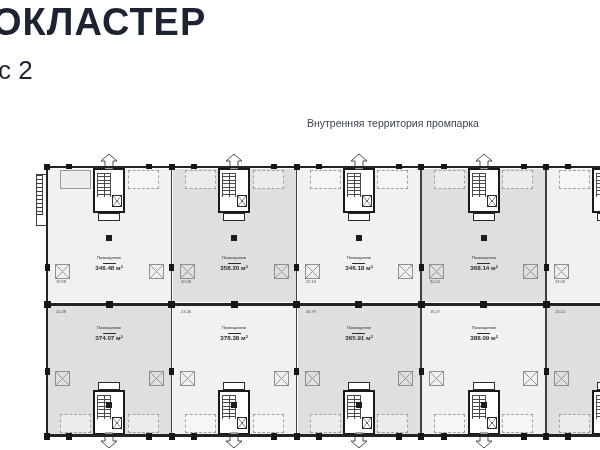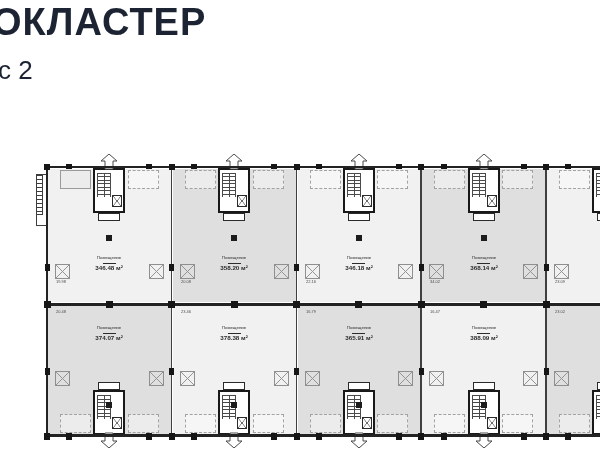--- a/index.html
+++ b/index.html
@@ -37,20 +37,21 @@
   .arrow{position:absolute;width:18px;height:16px;}
   .ladder{position:absolute;border:1px solid #3c3c3c;box-sizing:border-box;
     background:repeating-linear-gradient(to bottom,#3c3c3c 0 1px,transparent 1px 4px);}
 </style>
 </head>
 <body>
 
 <div class="screen">
   <div class="title">ОКЛАСТЕР</div>
   <div class="subtitle">с 2</div>
+  <div class="caption">Внутренняя территория промпарка</div>
 
   <div class="plan" id="plan">
 
     <div class="ladder" style="left:35.5px;top:174px;width:7px;height:41px;"></div>
     <div class="wall" style="left:35.5px;top:214px;width:1.5px;height:12px;"></div>
     <div class="wall" style="left:35.5px;top:224.5px;width:12px;height:1.5px;"></div>
     <div class="wall" style="left:42px;top:174px;width:6px;height:1px;"></div>
   <div class="fill" style="left: 48px; top: 169px; width: 122.75px; height: 133px; background: rgb(241, 241, 241);"></div>
       <div class="dock solid" style="left: 60px; top: 170px; width: 31px; height: 19px;"></div>
       <div class="dock" style="left: 127.75px; top: 170px; width: 31px; height: 19px;"></div>

